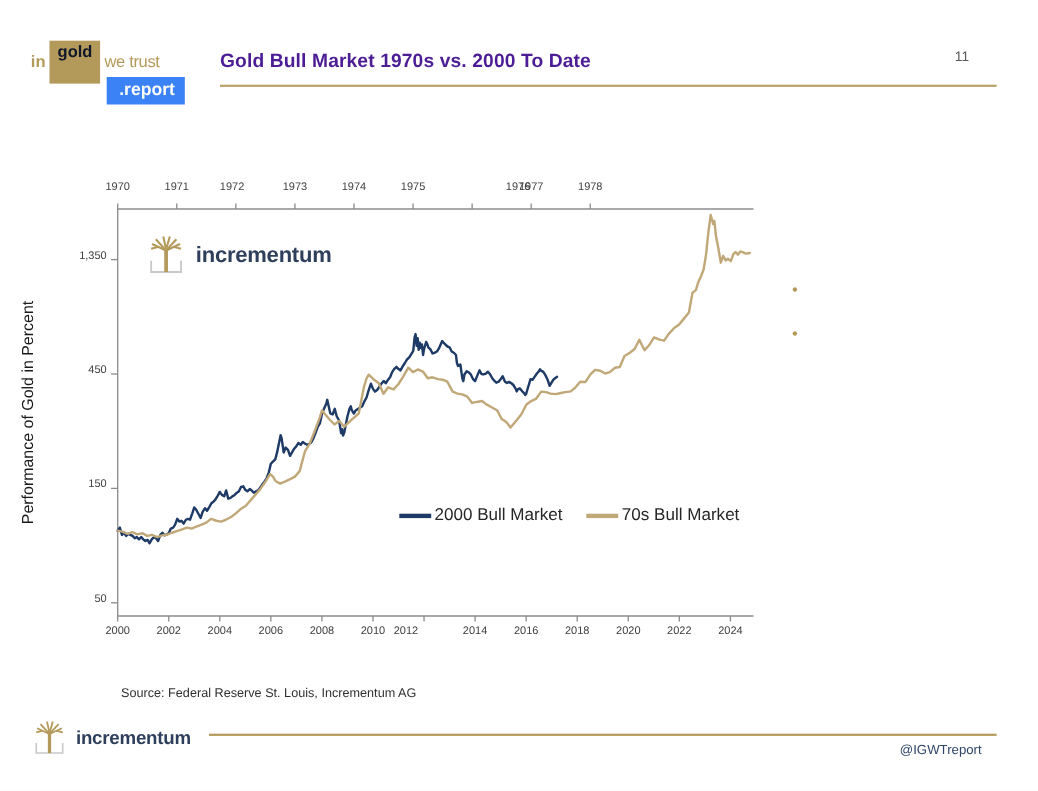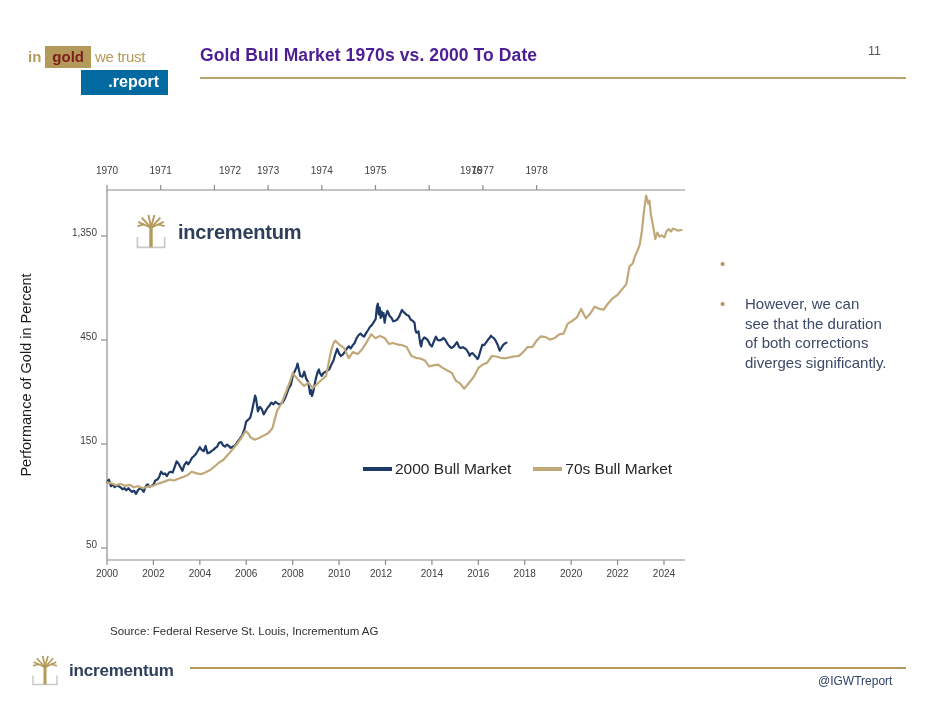--- a/index.html
+++ b/index.html
@@ -7,26 +7,26 @@
     width:944px;height:719px;position:relative;overflow:hidden;
     background:#ffffff;font-family:"Liberation Sans",sans-serif;
     outline:1px solid #e4e4e4;
   }
   .abs{position:absolute;}
 
   
   .igwt-logo{left:28px;top:46px;width:140px;}
   .igwt-row1{display:flex;align-items:center;height:21px;}
   .igwt-in{color:#b49a5a;font-weight:bold;font-size:15px;margin-right:4px;}
-  .igwt-goldbox{background:#b49a5a;color:#7f1d1d;font-weight:bold;font-size:15px;
-    padding:2px 7px 3px 7px;}
+  .igwt-goldbox{background:#b49a5a;color:#0f172a;font-weight:bold;font-size:15px;
+    padding:2px 7px 20px 7px;}
   .igwt-wetrust{color:#b49a5a;font-weight:normal;font-size:15px;margin-left:4px;letter-spacing:-0.3px;}
   .igwt-row2{display:flex;justify-content:flex-end;margin-top:3px;}
-  .igwt-reportbox{background:#0369a1;color:#fff;font-weight:bold;font-size:16px;
-    padding:3px 9px 4px 27px;}
+  .igwt-reportbox{background:#3b82f6;color:#fff;font-weight:bold;font-size:16px;
+    padding:3px 9px 4px 11px;}
   .slide-title{left:200px;top:45px;font-size:17.5px;font-weight:bold;color:#4c1d95;letter-spacing:0.1px;}
   .title-rule{left:200px;top:77px;width:706px;height:2px;background:#b9a26b;}
   .page-num{left:868px;top:44px;font-size:12.5px;color:#595959;}
 
   
   #chart-svg{left:0;top:0;width:944px;height:719px;pointer-events:none;}
   .tick-label{position:absolute;font-size:10px;color:#404040;white-space:nowrap;}
   .ylab{text-align:right;width:60px;}
   .xlab{text-align:center;width:46px;}
   .y-axis-title{
@@ -110,30 +110,30 @@
     <span class="tick-label ylab" style="left: 37px; top: 539px;">50</span>
     <span class="tick-label ylab" style="left: 37px; top: 435px;">150</span>
     <span class="tick-label ylab" style="left: 37px; top: 331px;">450</span>
     <span class="tick-label ylab" style="left: 37px; top: 227px;">1,350</span>
     <span class="tick-label xlab" style="left: 84px; top: 568px;">2000</span>
     <span class="tick-label xlab" style="left: 130.416px; top: 568px;">2002</span>
     <span class="tick-label xlab" style="left: 176.832px; top: 568px;">2004</span>
     <span class="tick-label xlab" style="left: 223.248px; top: 568px;">2006</span>
     <span class="tick-label xlab" style="left: 269.664px; top: 568px;">2008</span>
     <span class="tick-label xlab" style="left: 316.08px; top: 568px;">2010</span>
-    <span class="tick-label xlab" style="left: 358px; top: 568px;">2012</span>
+    <span class="tick-label xlab" style="left: 346px; top: 568px;">2012</span>
     <span class="tick-label xlab" style="left: 408.912px; top: 568px;">2014</span>
     <span class="tick-label xlab" style="left: 455.328px; top: 568px;">2016</span>
     <span class="tick-label xlab" style="left: 501.744px; top: 568px;">2018</span>
     <span class="tick-label xlab" style="left: 548.16px; top: 568px;">2020</span>
     <span class="tick-label xlab" style="left: 594.576px; top: 568px;">2022</span>
     <span class="tick-label xlab" style="left: 640.992px; top: 568px;">2024</span>
     <span class="tick-label xlab" style="left: 84px; top: 165px;">1970</span>
     <span class="tick-label xlab" style="left: 137.7px; top: 165px;">1971</span>
-    <span class="tick-label xlab" style="left: 207px; top: 165px;">1972</span>
+    <span class="tick-label xlab" style="left: 188px; top: 165px;">1972</span>
     <span class="tick-label xlab" style="left: 245.1px; top: 165px;">1973</span>
     <span class="tick-label xlab" style="left: 298.8px; top: 165px;">1974</span>
     <span class="tick-label xlab" style="left: 352.5px; top: 165px;">1975</span>
     <span class="tick-label xlab" style="left: 408px; top: 165px; margin-left: 40px;">1976</span>
     <span class="tick-label xlab" style="left: 459.9px; top: 165px;">1977</span>
     <span class="tick-label xlab" style="left: 513.6px; top: 165px;">1978</span>
   </div>
 
 <div class="abs y-axis-title">Performance of Gold in Percent</div>
 
@@ -165,24 +165,20 @@
     <span class="legend-label">70s Bull Market</span>
   </div>
 </div>
 
 <div class="abs bullets">
   <div class="bullet-item">
     <span class="bullet-dot">•</span>
   </div>
   <div class="bullet-item">
     <span class="bullet-dot">•</span>
-    <span class="bullet-text">However, we can
-see that the duration
-of both corrections
-diverges significantly.</span>
   </div>
 </div>
 
 <div class="abs source-note">Source: Federal Reserve St. Louis, Incrementum AG</div>
 
 <div class="abs footer-logo">
   <svg width="30" height="42" viewBox="0 0 40 42">
     <path d="M4 27 V39 H36 V27" fill="none" stroke="#c9c9c9" stroke-width="2"></path>
     <path d="M20 39 V14" stroke="#b49a5a" stroke-width="4" fill="none"></path>
     <g stroke="#b49a5a" stroke-width="2.2" fill="none">

